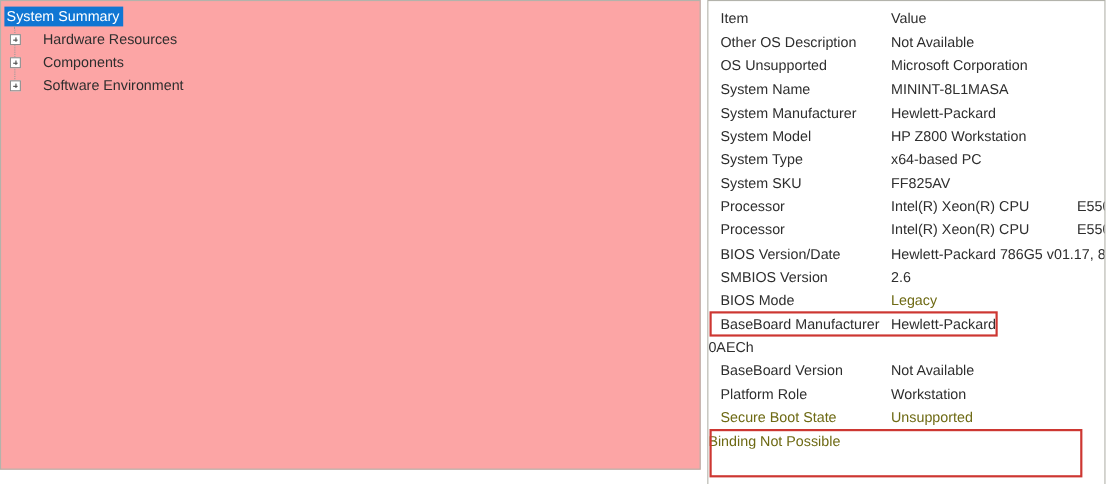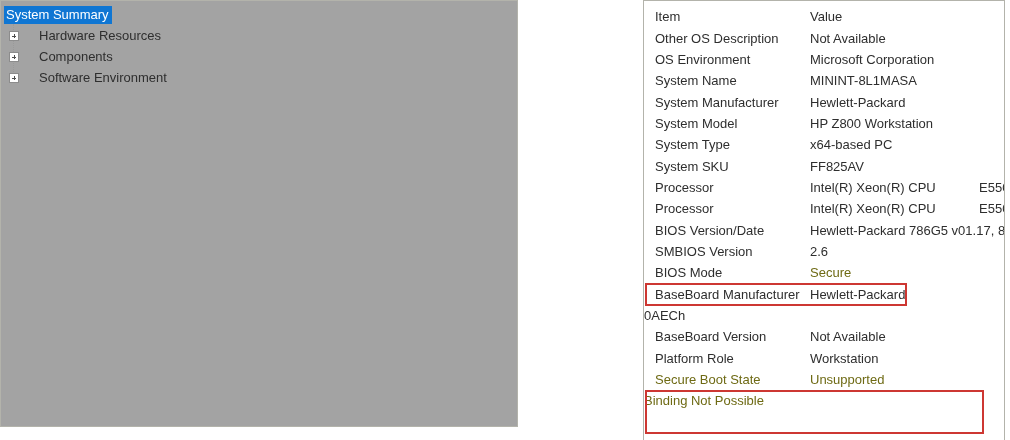--- a/index.html
+++ b/index.html
@@ -5,22 +5,22 @@
   * { box-sizing: border-box; margin: 0; padding: 0; }
   html, body { background: #ffffff; }
   body {
     width: 1010px; height: 440px; position: relative; overflow: hidden;
     font-family: "Liberation Sans", "DejaVu Sans", sans-serif;
     font-size: 13px; color: #2e2e2e;
   }
 
   
   .left-panel {
-    position: absolute; left: 0; top: 0; width: 518px; height: 427px;
-    border: 1px solid #b3b3ab; background: #a3a3a3;
+    position: absolute; left: 0; top: 0; width: 637px; height: 427px;
+    border: 1px solid #b3b3ab; background: #fca5a5;
   }
   .tree { position: relative; padding: 3px 0 0 2px; }
   .tree-guide {
     position: absolute; left: 12px; top: 23px; height: 56px; width: 0;
     border-left: 1px dotted #9a9a9a;
   }
   .tree-row { height: 21px; display: flex; align-items: center; }
   .tree-root-label {
     display: inline-block; margin-left: 1px; padding: 1px 3px 2px 2px;
     background: var(--sel, #0f76d3); color: #ffffff;
@@ -83,31 +83,31 @@
 </div>
 
 <div class="right-panel">
   <div class="list">
     <div class="lrow">
       <div class="cell-item">Item</div>
       <div class="cell-value">Value</div>
     </div>
     <div id="list-rows">
         <div class="lrow"><div class="cell-item">Other OS Description</div><div class="cell-value">Not Available</div></div>
-        <div class="lrow"><div class="cell-item">OS Environment</div><div class="cell-value">Microsoft Corporation</div></div>
+        <div class="lrow"><div class="cell-item">OS Unsupported</div><div class="cell-value">Microsoft Corporation</div></div>
         <div class="lrow"><div class="cell-item">System Name</div><div class="cell-value">MININT-8L1MASA</div></div>
         <div class="lrow"><div class="cell-item">System Manufacturer</div><div class="cell-value">Hewlett-Packard</div></div>
         <div class="lrow"><div class="cell-item">System Model</div><div class="cell-value">HP Z800 Workstation</div></div>
         <div class="lrow"><div class="cell-item">System Type</div><div class="cell-value">x64-based PC</div></div>
         <div class="lrow"><div class="cell-item">System SKU</div><div class="cell-value">FF825AV</div></div>
         <div class="lrow"><div class="cell-item">Processor</div><div class="cell-value">Intel(R) Xeon(R) CPU            E5506</div></div>
         <div class="lrow"><div class="cell-item">Processor</div><div class="cell-value">Intel(R) Xeon(R) CPU            E5506</div></div>
         <div class="lrow"><div class="cell-item">BIOS Version/Date</div><div class="cell-value">Hewlett-Packard 786G5 v01.17, 8/</div></div>
         <div class="lrow"><div class="cell-item">SMBIOS Version</div><div class="cell-value">2.6</div></div>
-        <div class="lrow"><div class="cell-item">BIOS Mode</div><div class="cell-value hl">Secure</div></div>
+        <div class="lrow"><div class="cell-item">BIOS Mode</div><div class="cell-value hl">Legacy</div></div>
         <div class="lrow"><div class="cell-item">BaseBoard Manufacturer</div><div class="cell-value">Hewlett-Packard</div></div>
         <div class="lrow"><div class="cell-value">0AECh</div></div>
         <div class="lrow"><div class="cell-item">BaseBoard Version</div><div class="cell-value">Not Available</div></div>
         <div class="lrow"><div class="cell-item">Platform Role</div><div class="cell-value">Workstation</div></div>
         <div class="lrow"><div class="cell-item hl">Secure Boot State</div><div class="cell-value hl">Unsupported</div></div>
         <div class="lrow"><div class="cell-value hl">Binding Not Possible</div></div>
       </div>
   </div>
 </div>
 

